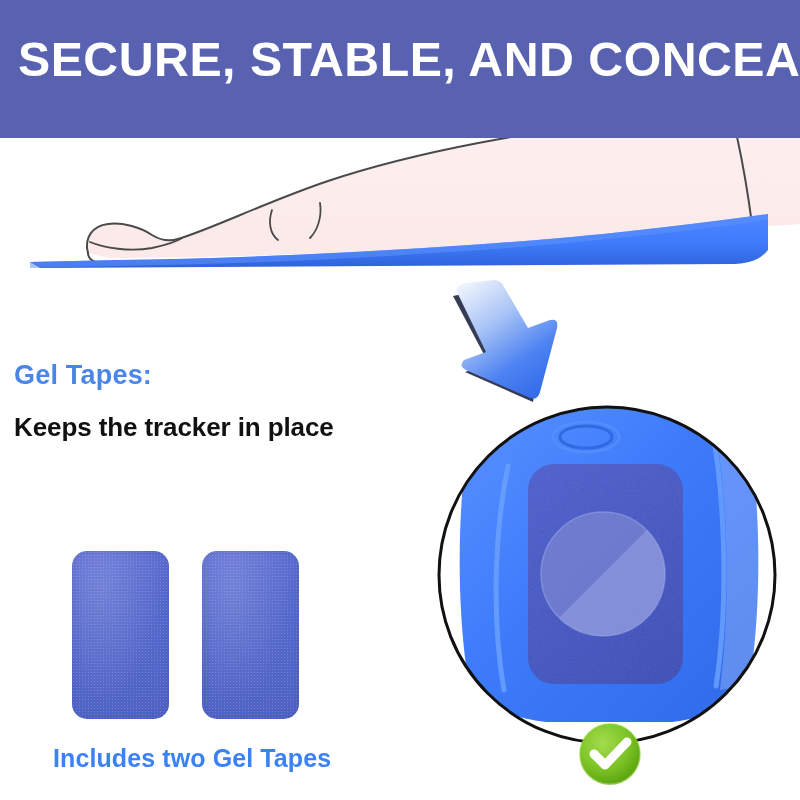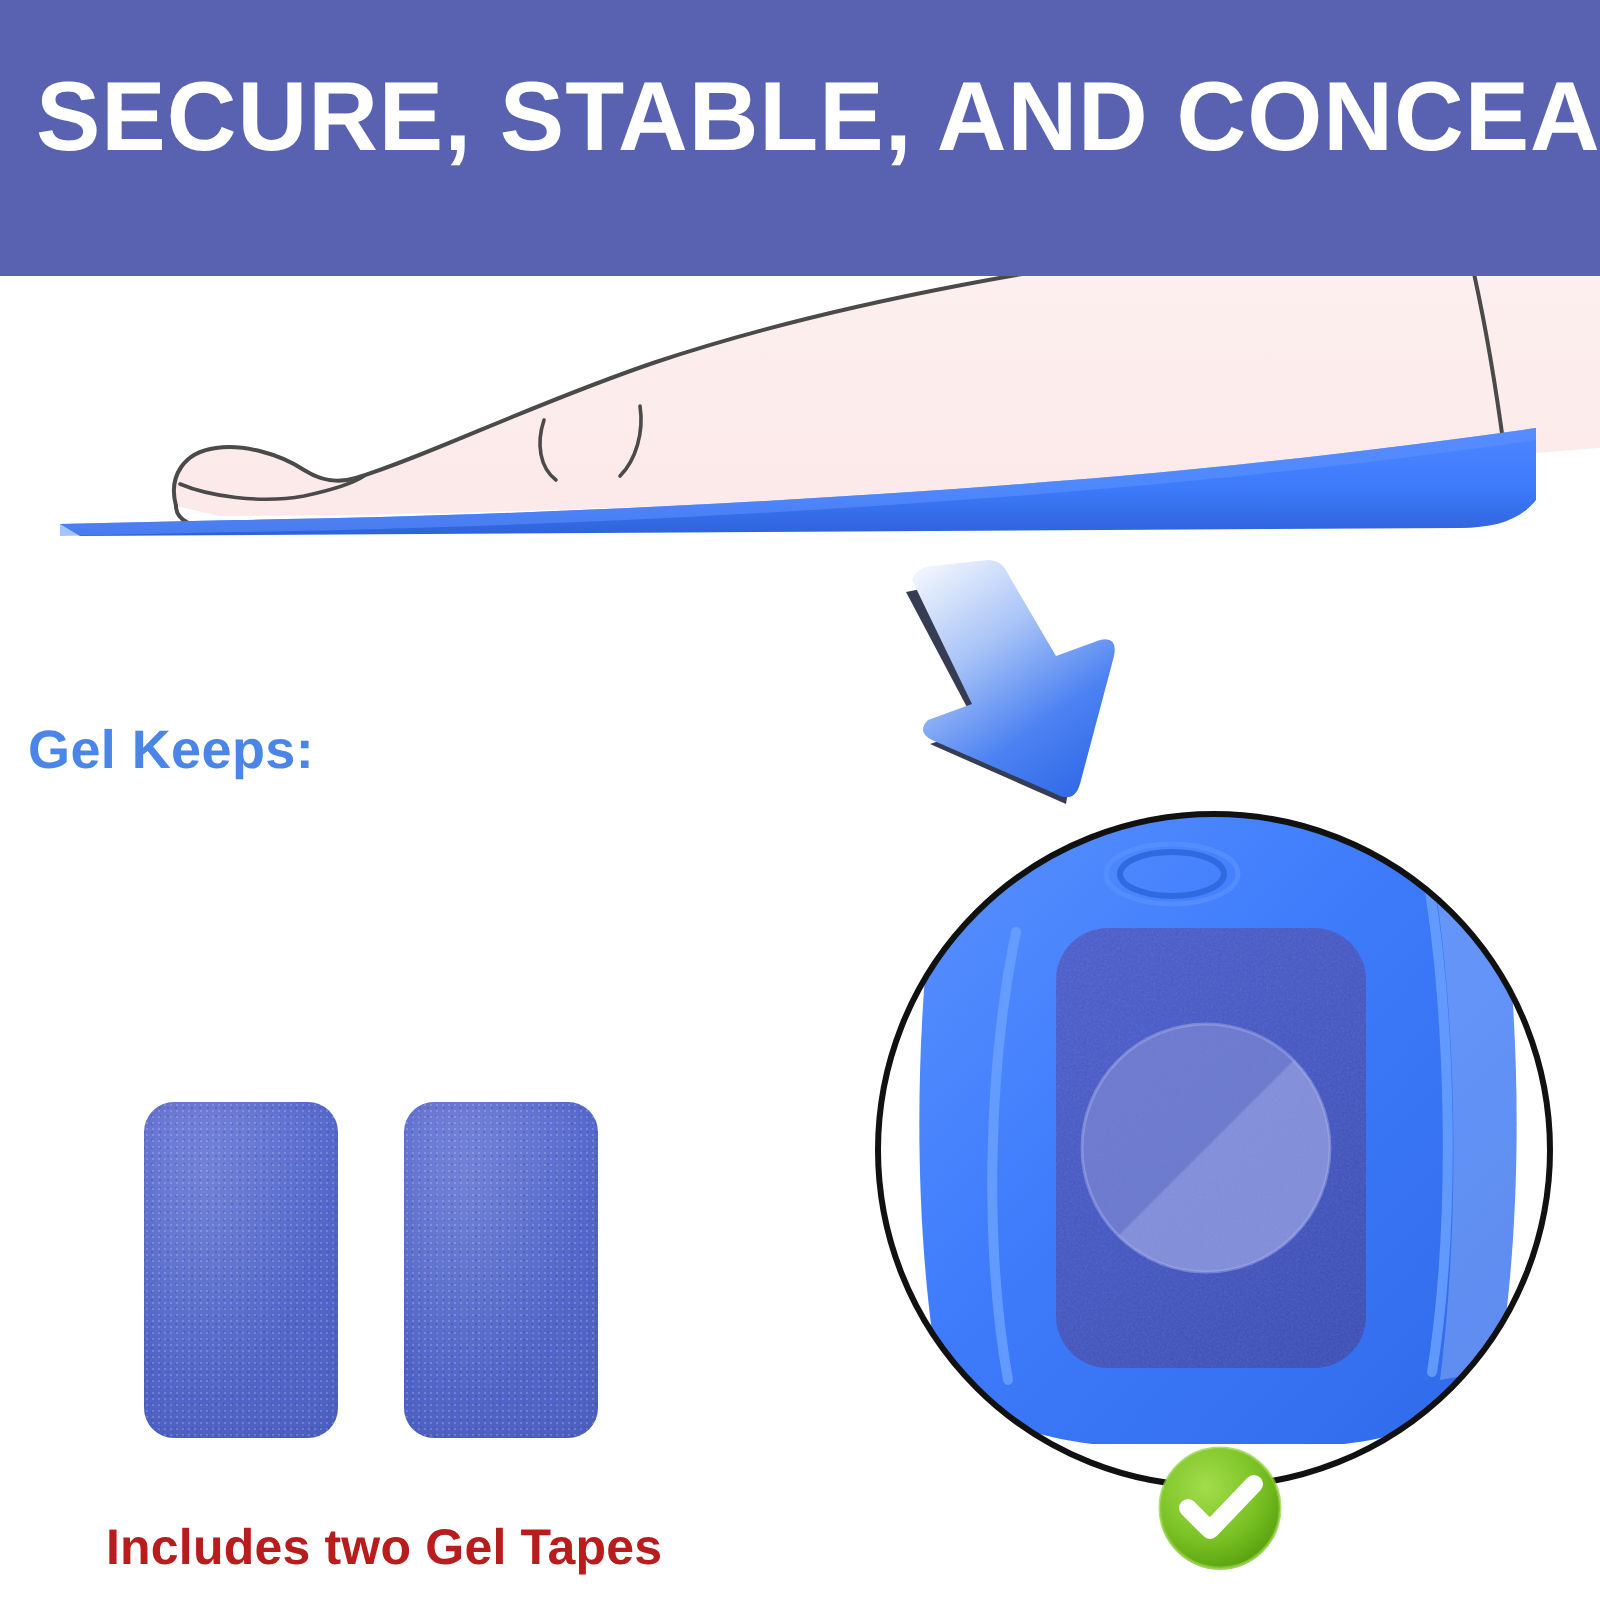--- a/index.html
+++ b/index.html
@@ -124,23 +124,23 @@
       radial-gradient(rgba(25,35,95,0.5) 0.6px, transparent 0.7px);
     background-size: 3px 3px, 4px 4px;
     background-position: 0 0, 2px 1px;
   }
   .pad-left  { left: 0; }
   .pad-right { left: 130px; }
 
   .pads-caption {
     position: absolute;
     left: 53px;
-    top: 758px;
+    top: 742px;
     width: 400px;
-    color: #b91c1c;
+    color: #3b82f6;
     font-family: "Liberation Sans", sans-serif;
     font-weight: bold;
     font-size: 25px;
     line-height: 32px;
     letter-spacing: 0.1px;
   }
 
   
   .circle-inset {
     position: absolute;
@@ -256,22 +256,23 @@
                L 110 114
                Q 107 124, 98 119
                L 36 92
                Q 28 88, 34 82
                L 56 74
                Z" fill="url(#arrowGrad)"></path>
     </svg>
   </div>
 
   <div class="text-block">
-    <div class="gel-tape-heading">Gel Keeps:</div>
+    <div class="gel-tape-heading">Gel Tapes:</div>
     <div class="gel-tape-desc">
+      <span>Keeps the tracker in place</span>
     </div>
   </div>
 
   <div class="pads-row">
     <div class="pad pad-left"></div>
     <div class="pad pad-right"></div>
   </div>
 
   <div class="pads-caption">Includes two Gel Tapes</div>
 

